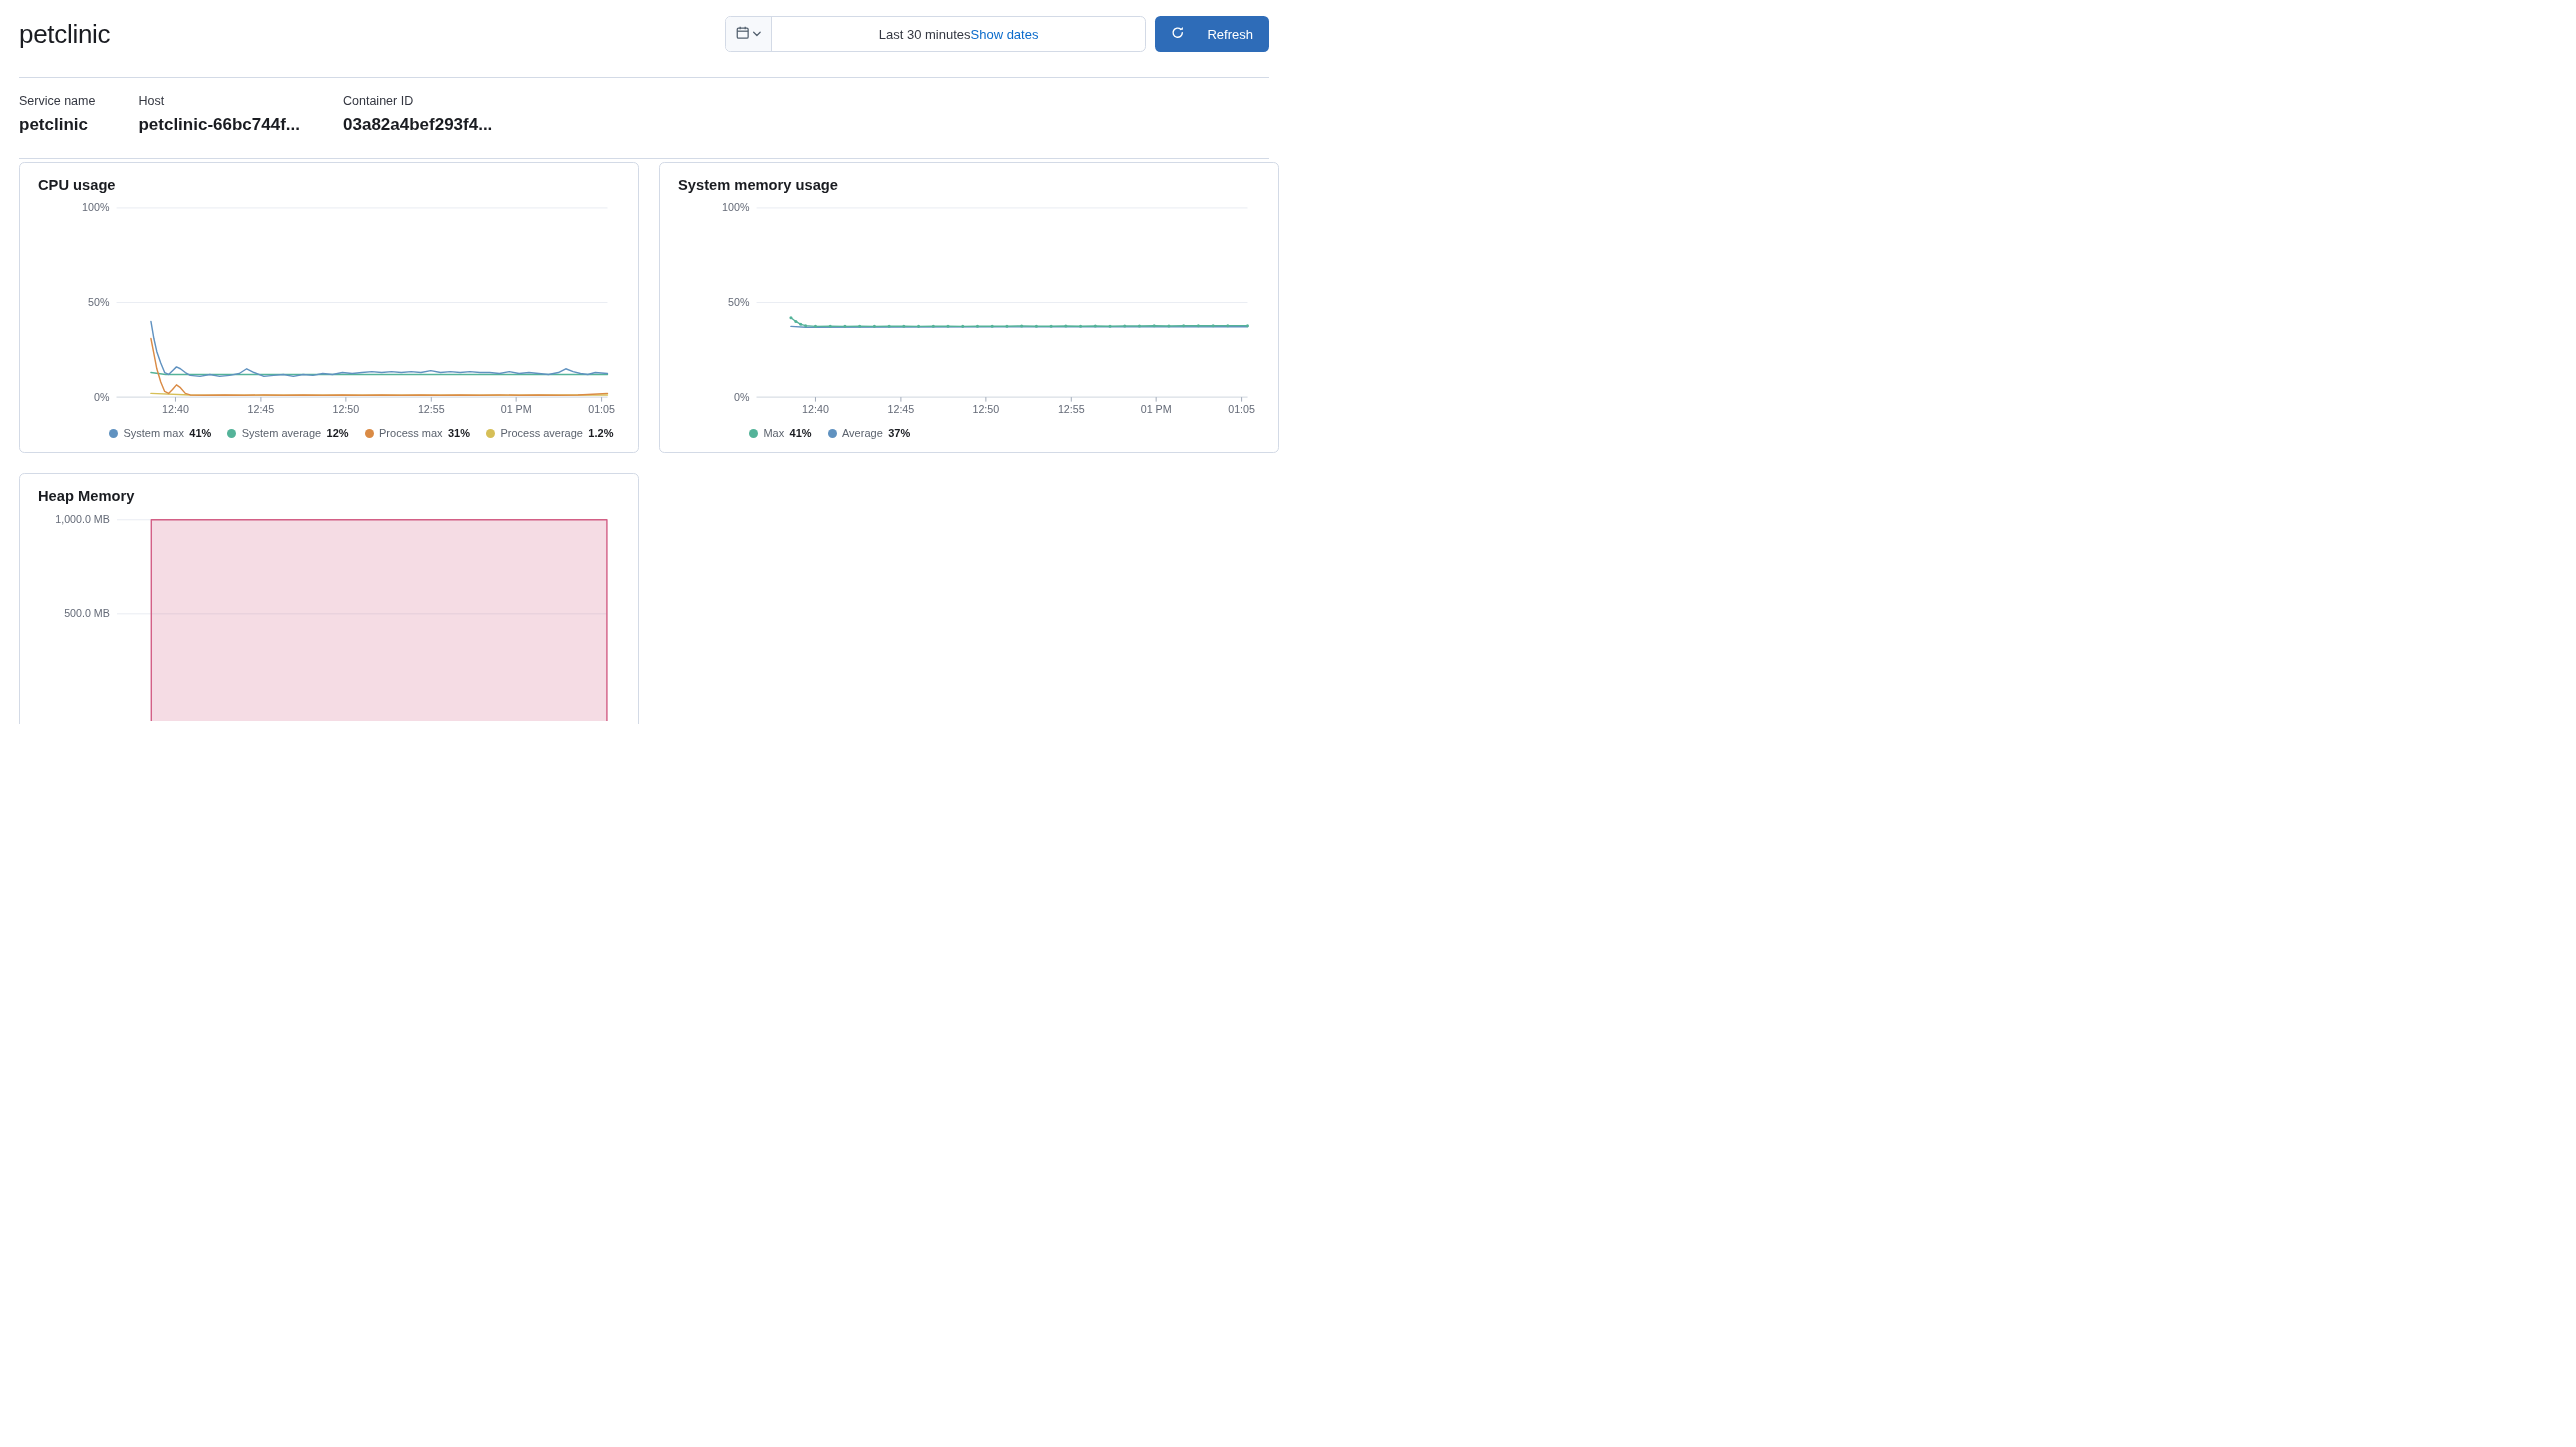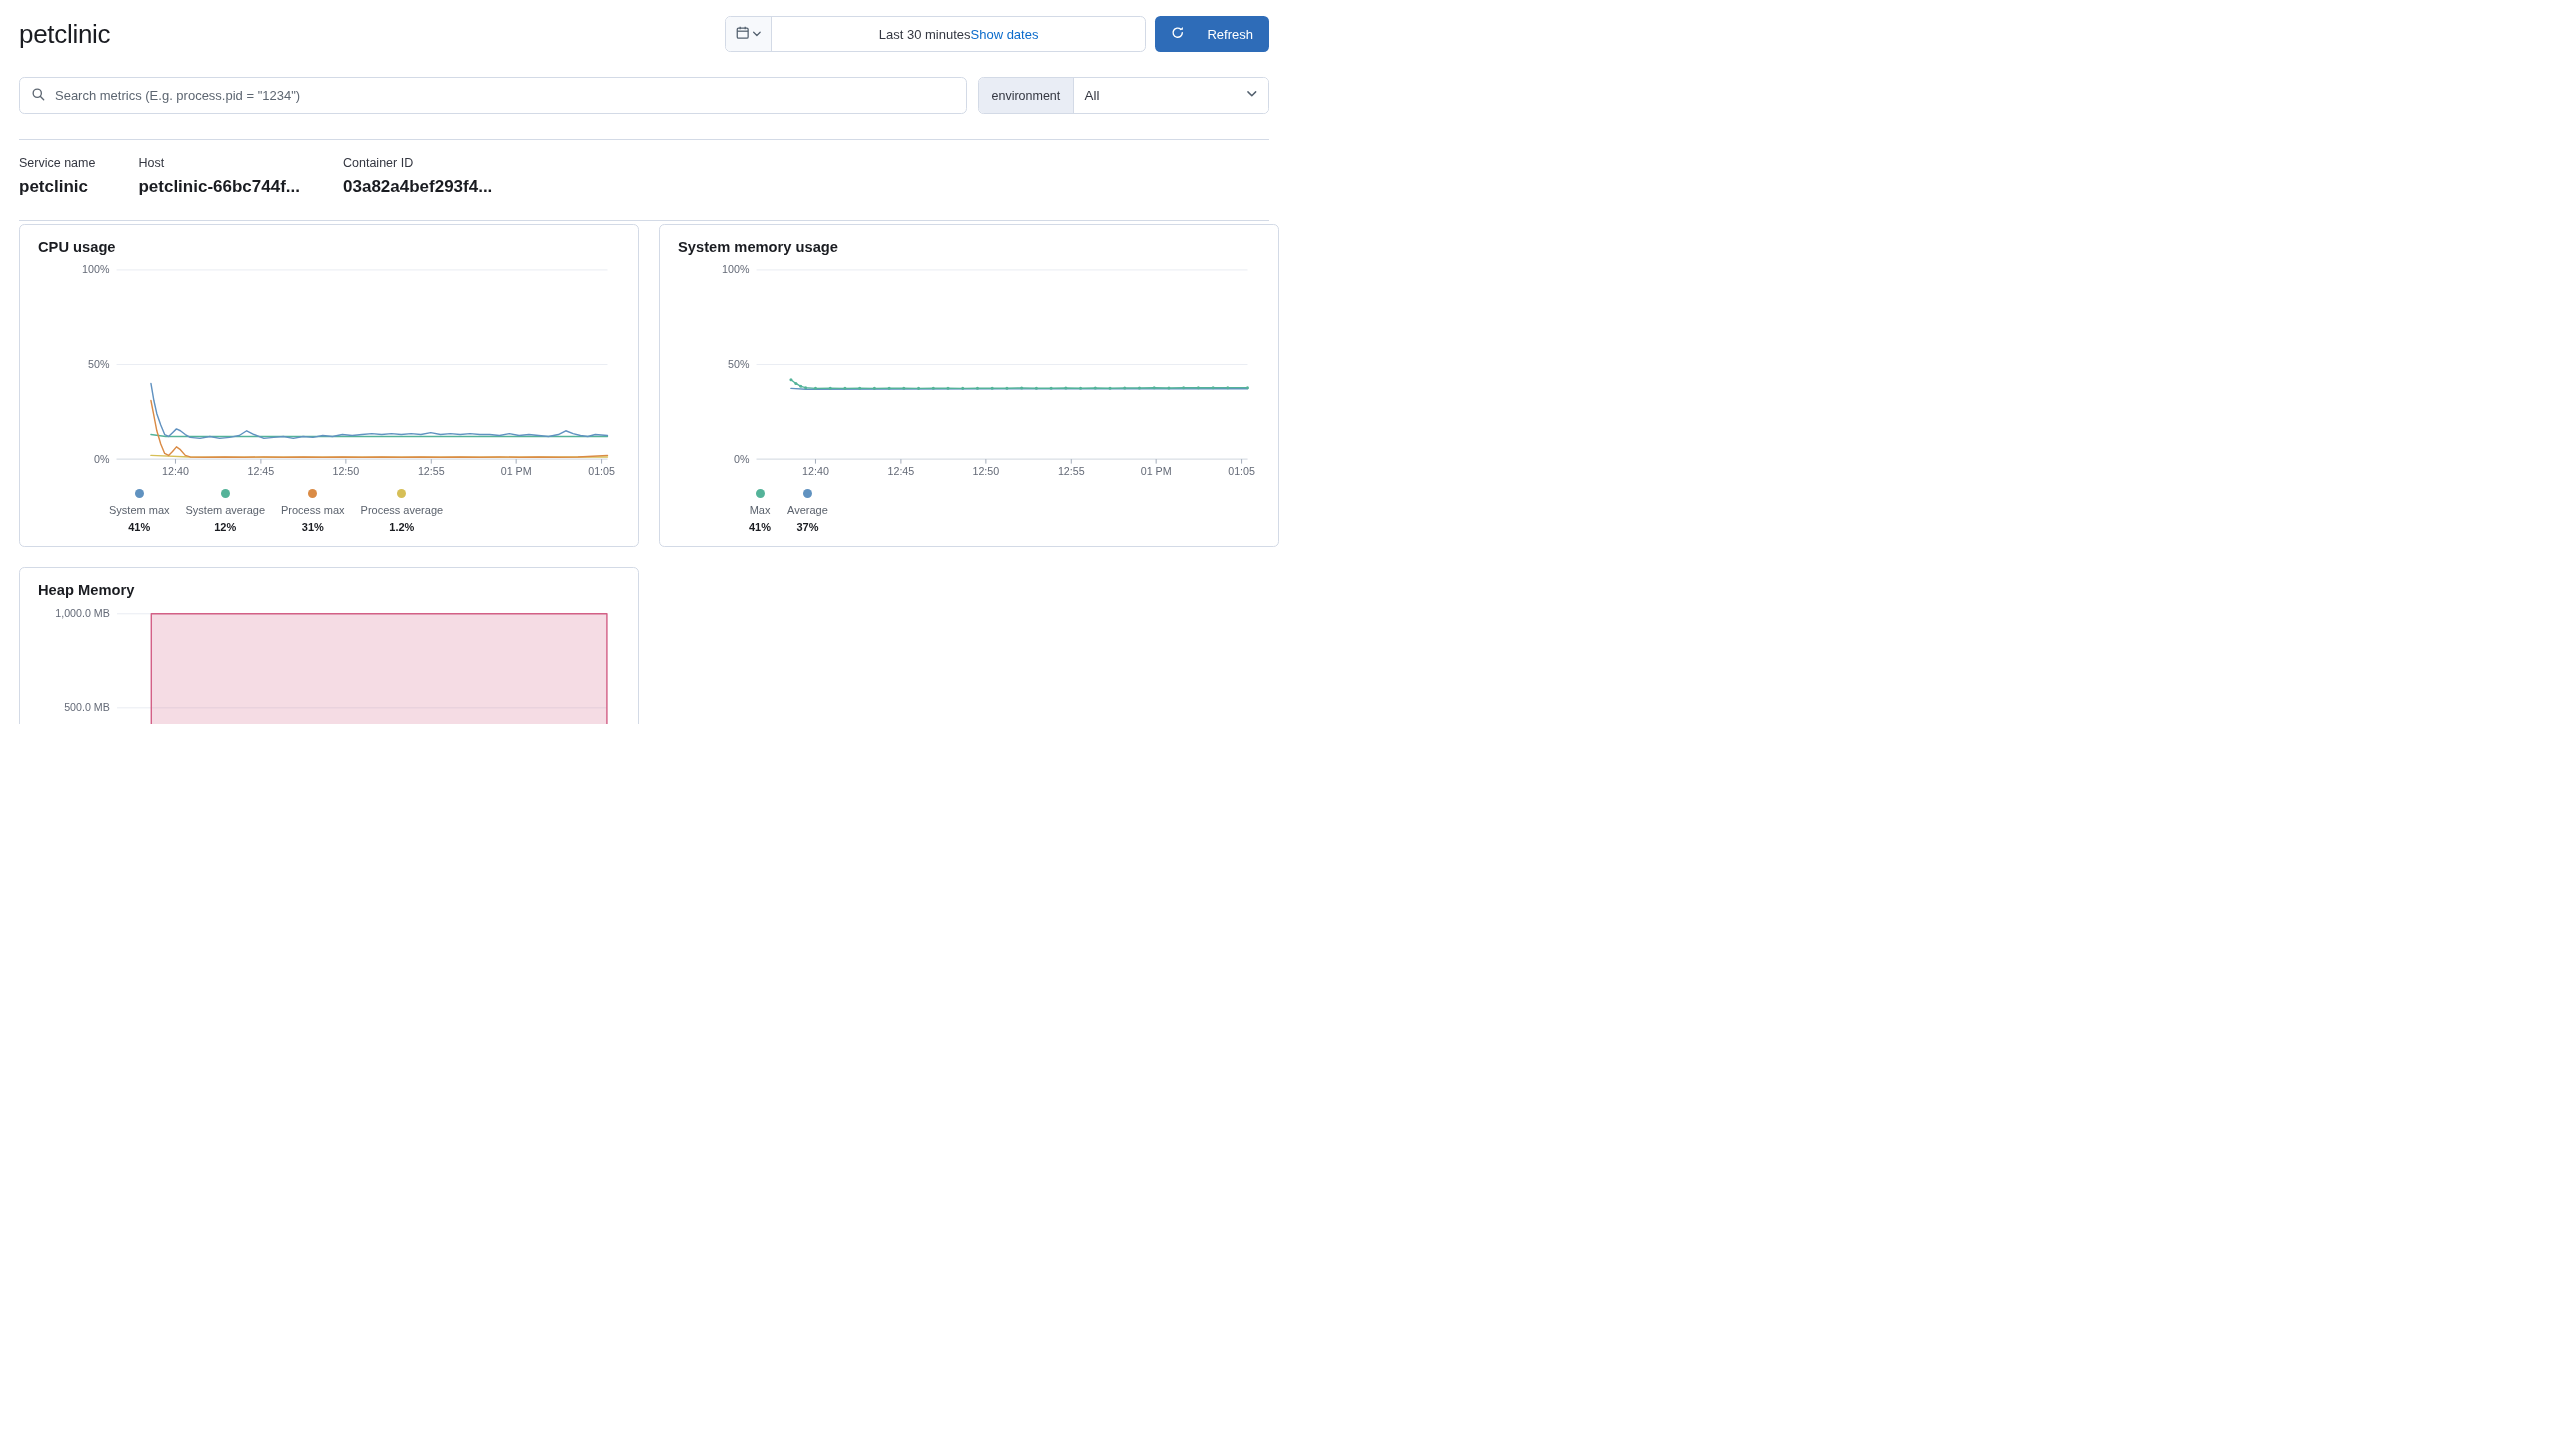--- a/index.html
+++ b/index.html
@@ -63,21 +63,21 @@
   .meta-label { font-size: 12.5px; color: #343741; margin-bottom: 7.1px; }
   .meta-value { font-size: 17px; font-weight: 700; color: #1a1c21; }
 
   
   .charts { margin-top: 3px; display: grid; grid-template-columns: 1fr 1fr; gap: 20px; }
   .card { border: 0.9px solid #d3dae6; border-radius: 5.4px; padding: 14.3px 18px 12.5px; background: #fff; }
   .card h2 { margin: 0 0 5.4px; font-size: 14.7px; font-weight: 700; color: #1a1c21; }
   svg.chart { display: block; cursor: crosshair; }
   svg.chart text { font-family: "Liberation Sans", sans-serif; }
   .legend { display: flex; gap: 16px; margin: 12.5px 0 0 71px; flex-wrap: wrap; }
-  .legend-item { display: flex; align-items: center; gap: 5.4px; font-size: 11px; color: #5b626d; cursor: pointer; flex-direction: column; }
+  .legend-item { display: flex; align-items: center; gap: 5.4px; font-size: 11px; color: #5b626d; cursor: pointer; }
   .dot { width: 9px; height: 9px; border-radius: 50%; display: inline-block; }
   .lval { color: #1a1c21; font-weight: 700; }
 </style>
 </head>
 <body>
 
 <div class="page">
 
   <header>
     <h1>petclinic</h1>
@@ -107,42 +107,20 @@
           <svg width="13.4" height="13.4" viewBox="0 0 16 16">
               <path d="M13.5 8a5.5 5.5 0 1 1-1.7-3.97" fill="none" stroke="#fff" stroke-width="1.7" stroke-linecap="round"></path>
               <path d="M14.2 1.2v3.4h-3.4z" fill="#fff"></path>
             </svg>
         </span>
         <span>Refresh</span>
       </button>
     </div>
   </header>
 
-  <div class="search-row">
-    <div class="search-box">
-      <span>
-        <svg width="14.3" height="14.3" viewBox="0 0 16 16">
-            <circle cx="7" cy="7" r="4.6" fill="none" stroke="#5d6671" stroke-width="1.5"></circle>
-            <path d="M10.6 10.6L14.2 14.2" stroke="#5d6671" stroke-width="1.5" stroke-linecap="round"></path>
-          </svg>
-      </span>
-      <input type="text" placeholder="Search metrics (E.g. process.pid = &quot;1234&quot;)" style="">
-    </div>
-    <div class="filter-group">
-      <span class="chip">environment</span>
-      <div class="select">
-        <span>All</span>
-        <span>
-          <svg width="11.6" height="11.6" viewBox="0 0 12 12">
-              <path d="M2 4l4 4 4-4" fill="none" stroke="#53606e" stroke-width="1.5" stroke-linecap="round" stroke-linejoin="round"></path>
-            </svg>
-        </span>
-      </div>
-    </div>
-  </div>
 
   <section class="meta">
     <div class="meta-item">
       <div class="meta-label">Service name</div>
       <div class="meta-value">petclinic</div>
     </div>
     <div class="meta-item">
       <div class="meta-label">Host</div>
       <div class="meta-value">petclinic-66bc744f...</div>
     </div>

